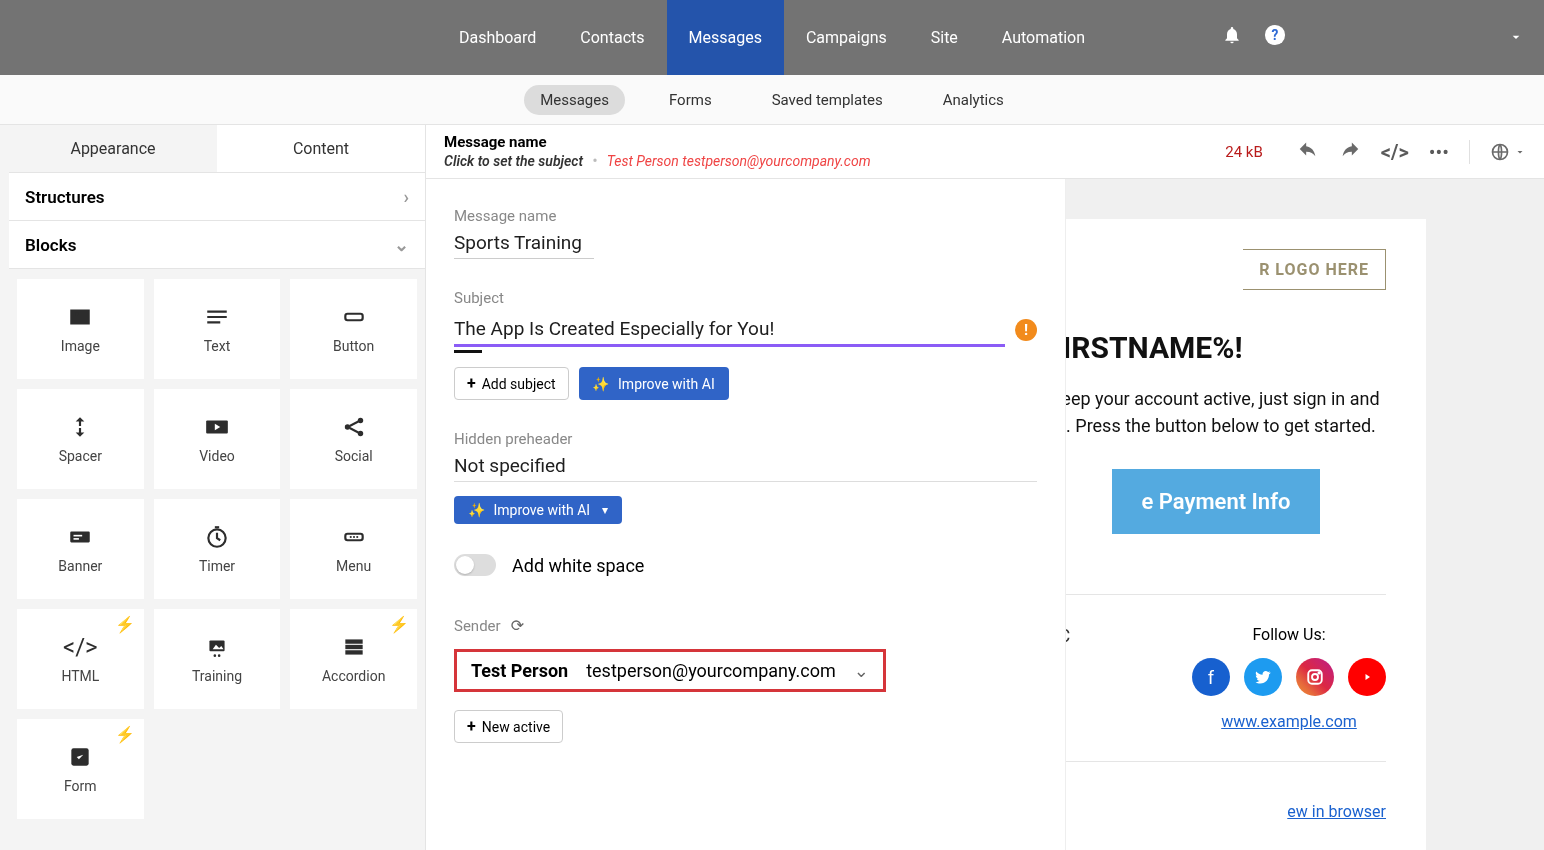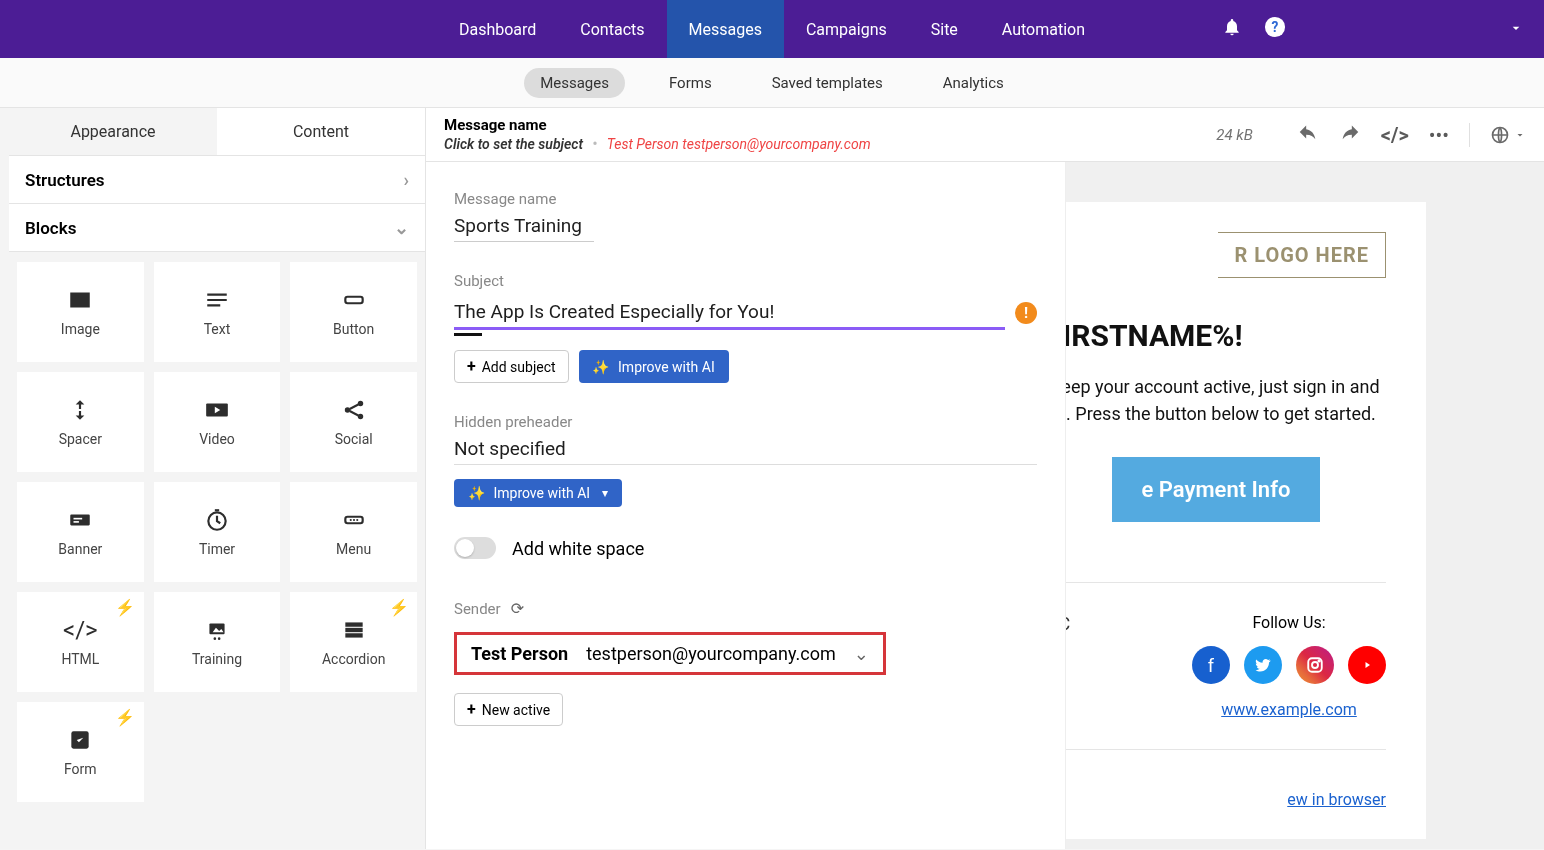--- a/index.html
+++ b/index.html
@@ -1,17 +1,17 @@
 <!DOCTYPE html>
 <html><head>
 <meta charset="utf-8">
 <style>
   * { margin:0; padding:0; box-sizing:border-box; font-family:-apple-system,BlinkMacSystemFont,"Segoe UI",Roboto,Arial,sans-serif; }
   body { background:#f5f5f5; width:1544px; height:850px; overflow:hidden; }
-  .topbar { height:58px; background:#4c1d95; display:flex; align-items:center; justify-content:center; position:relative; }
+  .topbar { height:75px; background:#737373; display:flex; align-items:center; justify-content:center; position:relative; }
   .topbar-nav { display:flex; height:100%; }
   .topbar-nav a { color:#fff; font-size:16px; padding:0 22px; display:flex; align-items:center; cursor:pointer; }
   .topbar-nav a.active { background:#2454ab; }
   .topbar-right { position:absolute; right:20px; display:flex; align-items:center; gap:22px; }
   .topbar-right .ico, .topbar-right .chev { color:#fff; font-size:20px; cursor:pointer; }
   .subtabs { height:50px; background:#fafafa; border-bottom:1px solid #e4e4e4; display:flex; align-items:center; justify-content:center; gap:28px; }
   .subtabs a { font-size:15px; color:#333; cursor:pointer; padding:6px 16px; border-radius:16px; }
   .subtabs a.active { background:#dcdcdc; }
   .main { display:flex; height:calc(100% - 109px); }
   .left-pane { width:426px; background:#f4f4f4; border-right:1px solid #e4e4e4; display:flex; flex-direction:column;padding-left:9px; }
@@ -26,27 +26,27 @@
   .block svg, .block .glyph { width:26px; height:26px; fill:#2d2d2d; color:#2d2d2d; font-size:24px; display:flex; align-items:center; justify-content:center; }
   .block .bolt { position:absolute; top:6px; right:8px; font-size:16px; color:#333; }
   .center-pane { flex:1; position:relative; background:#f0f0f0; }
   .editor-header { height:54px; background:#fff; border-bottom:1px solid #e4e4e4; display:flex; align-items:center; padding:0 18px; }
   .editor-header-left { flex:1; line-height:1.3; }
   .editor-header-left .title { font-weight:700; font-size:15px; }
   .editor-header-left .sub { font-style:italic; font-weight:600; font-size:14px; color:#333; }
   .editor-header-left .dot { color:#bbb; padding:0 6px; font-style:normal; }
   .editor-header-left .sender-inline { color:#ef4444; font-style:italic; font-weight:400; }
   .editor-header-right { display:flex; align-items:center; gap:20px; color:#5a5a5a; }
-  .editor-header-right .sz { color:#737373; font-style:italic; font-size:15px; margin-right:24px; }
+  .editor-header-right .sz { color:#b91c1c; font-size:15px; margin-right:14px; }
   .editor-header-right .ico { font-size:20px; cursor:pointer; }
   .editor-header-right .divider { width:1px; height:24px; background:#e0e0e0; }
   .preview-surface { position:absolute; top:54px; right:0; bottom:0; left:0; padding:40px 20px; background:#f0f0f0; overflow:hidden; }
   .preview-card { background:#fff; padding:30px 40px; max-width:680px; margin:0 auto; }
   .logo-ph { display:flex; justify-content:flex-end; margin-bottom:40px; }
-  .logo-ph-box { border:1px solid #9b9170; padding:10px 16px; font-weight:700; color:#9b9170; letter-spacing:1px; font-size:20px; border-left:none; position:relative; }
+  .logo-ph-box { border:1px solid #9b9170; padding:10px 16px; font-weight:700; color:#9b9170; letter-spacing:1px; font-size:16px; border-left:none; position:relative; }
   .preview-h1 { font-size:30px; font-weight:700; color:#111; margin-bottom:20px; }
   .preview-p { font-size:18px; color:#111; line-height:1.5; text-align:center; margin-bottom:30px; }
   .preview-btn { background:#54aae0; color:#fff; font-size:22px; font-weight:600; padding:20px 30px; border:none; margin:0 auto; display:block; }
   .preview-hr { border:none; border-top:1px solid #e5e5e5; margin:60px 0 30px; }
   .preview-qc { font-size:18px; color:#333; }
   .follow-row { text-align:center; }
   .follow-row .lbl { font-size:16px; margin-bottom:14px; }
   .social-icons { display:flex; gap:14px; justify-content:center; margin-bottom:16px; }
   .sico { width:38px; height:38px; border-radius:50%; display:flex; align-items:center; justify-content:center; color:#fff; font-size:18px; }
   .sico.fb { background:#1760cf; } .sico.tw { background:#1d9bf0; }

